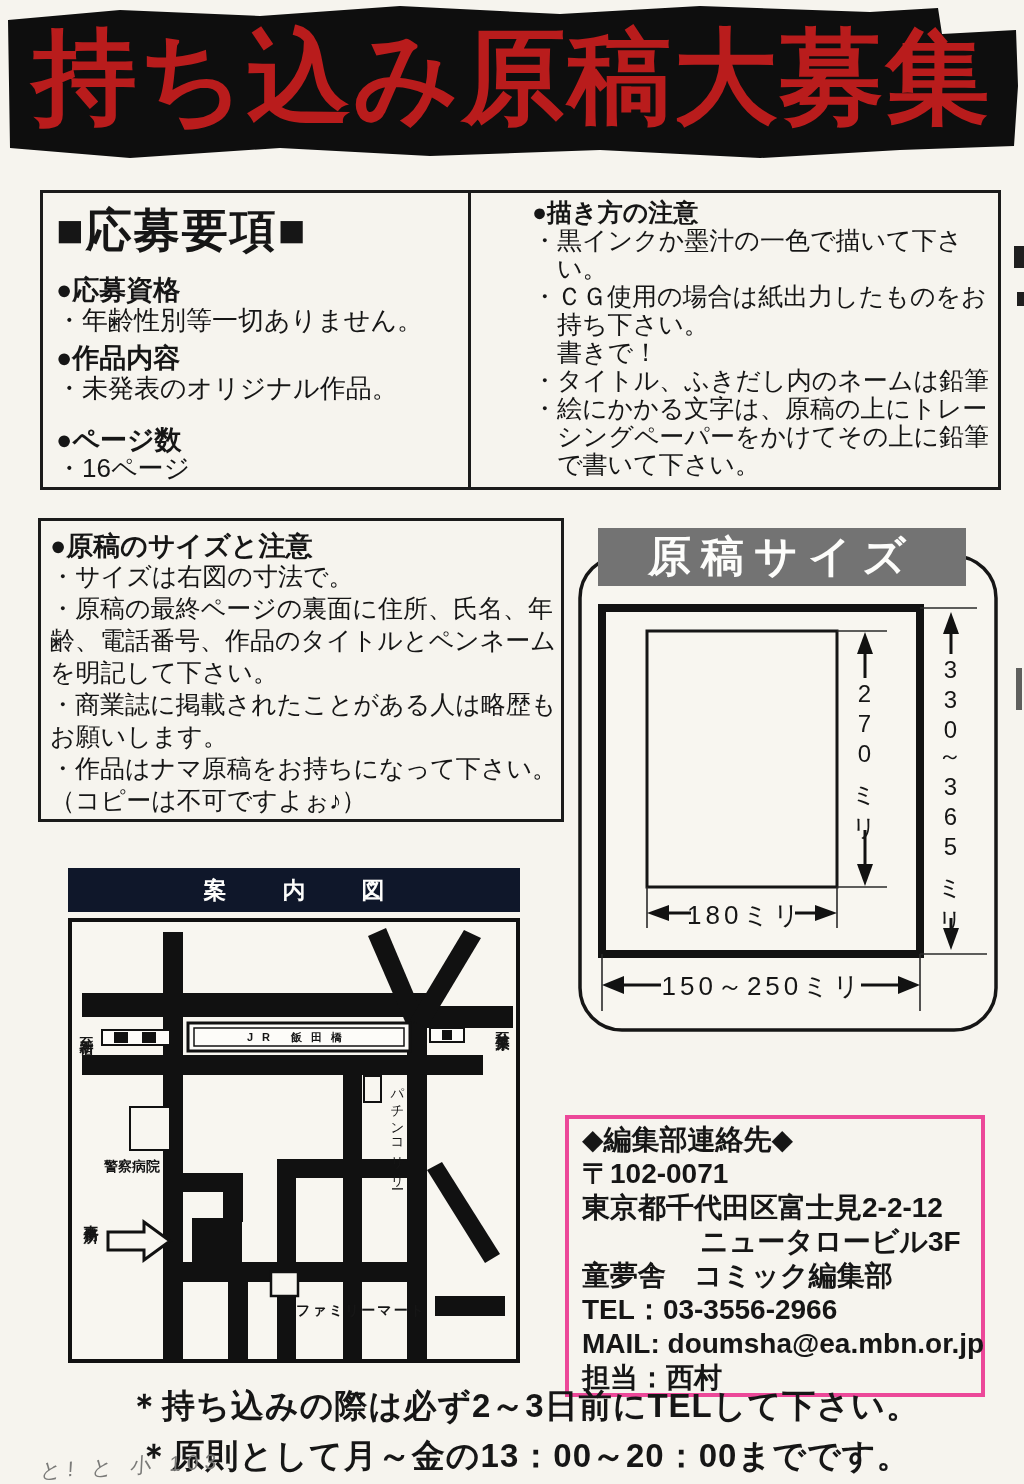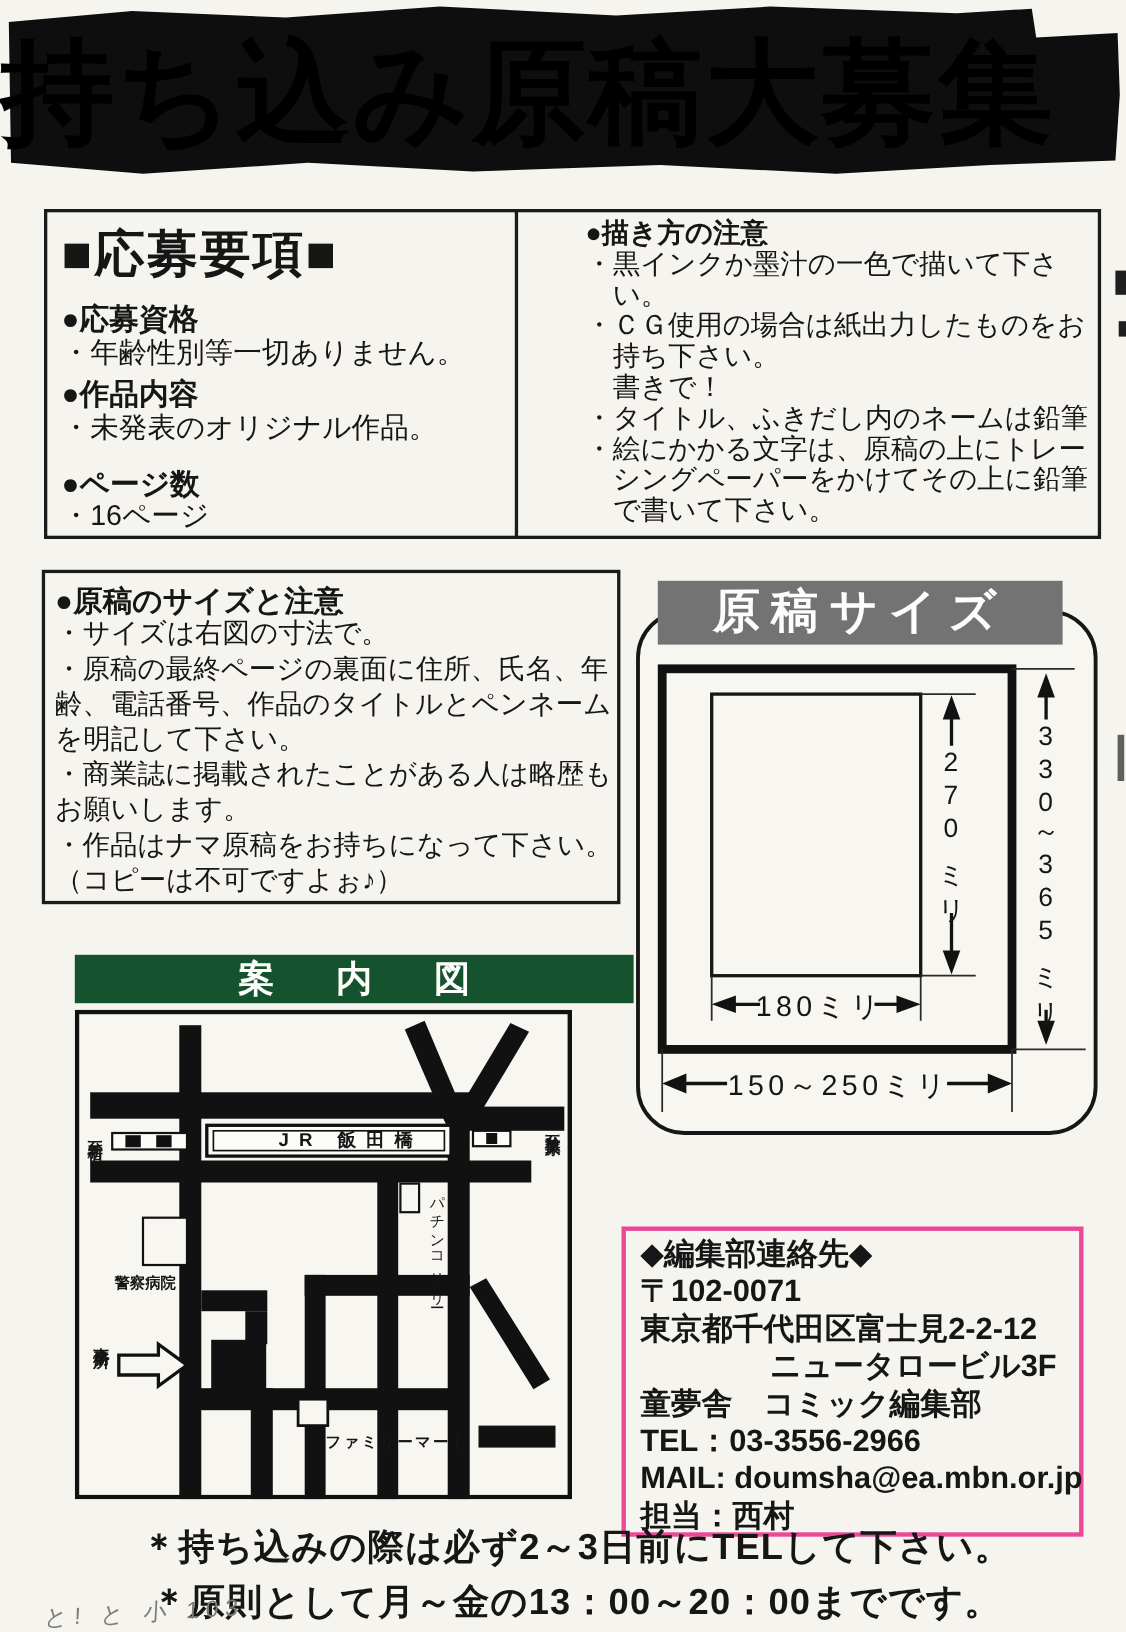--- a/index.html
+++ b/index.html
@@ -6,23 +6,23 @@
   body{
     width:1024px;height:1484px;position:relative;overflow:hidden;
     background:#f6f4ee;
     font-family:"Liberation Sans","DejaVu Sans",sans-serif;
     color:#161616;
   }
   .abs{position:absolute;}
   .b{font-weight:bold;}
   
   .banner-text{
-    left:0;top:26px;width:1024px;height:120px;
-    font-size:104px;font-weight:bold;color:#000000;letter-spacing:2px;
-    line-height:118px;white-space:nowrap;
+    left:0;top:26px;width:1024px;height:120px;text-align:center;
+    font-size:104px;font-weight:bold;color:#b91c1c;letter-spacing:2px;
+    line-height:118px;white-space:nowrap;font-family:Liberation Mono, monospace;
   }
   
   .bigbox{left:40px;top:190px;width:955px;height:294px;border:3px solid #1b1b1b;background:transparent;}
   .vdivider{left:468px;top:190px;width:3px;height:300px;background:#1b1b1b;}
   .g-heading{left:56px;top:200px;font-size:46px;font-weight:bold;letter-spacing:2px;}
   .g-title{font-size:27px;font-weight:bold;white-space:nowrap;}
   .g-item{font-size:26px;white-space:nowrap;}
   .dn-line{font-size:25px;line-height:28px;white-space:nowrap;}
   .dn-cont{padding-left:25px;}
   
@@ -37,29 +37,29 @@
     letter-spacing:10px;white-space:nowrap;
   }
   .vdim{
     position:absolute;writing-mode:vertical-rl;text-orientation:upright;
     font-size:24px;letter-spacing:3px;white-space:nowrap;font-weight:500;
   }
   .hdim{position:absolute;font-size:26px;letter-spacing:4px;white-space:nowrap;text-align:center;font-weight:500;}
   
   .mapwrap{left:68px;top:868px;width:452px;height:495px;}
   .map-header{
-    position:absolute;left:0;top:0;width:508px;height:44px;background:#14532d;
-    color:#fdfdfb;font-size:33px;font-weight:bold;line-height:44px;text-align:center;
+    position:absolute;left:0;top:0;width:452px;height:44px;background:#0f172a;
+    color:#fdfdfb;font-size:23px;font-weight:bold;line-height:44px;text-align:center;
     letter-spacing:56px;padding-left:56px;box-sizing:border-box;white-space:nowrap;
   }
   .map-label{position:absolute;color:#161616;}
   .map-v{writing-mode:vertical-rl;text-orientation:upright;letter-spacing:2px;}
   .station-label{
     left:120px;top:155px;width:222px;height:28px;text-align:center;line-height:28px;
-    font-size:17px;font-weight:bold;letter-spacing:9px;white-space:nowrap;padding-left:20px;
+    font-size:11px;font-weight:bold;letter-spacing:9px;white-space:nowrap;
   }
   
   .contactbox{left:565px;top:1083px;width:420px;height:282px;border:4px solid #ec4899;box-sizing:border-box;padding:4px 0 0 13px;margin-top:32px;}
   .c-line{font-size:28px;line-height:34px;font-weight:bold;white-space:nowrap;}
   .c-indent{padding-left:118px;}
   
   .f-line{left:524px;transform:translateX(-50%);font-size:33px;font-weight:bold;letter-spacing:1px;white-space:nowrap;}
   
   .scribble{color:#7a7a78;font-size:21px;transform:rotate(-3deg) skewX(-6deg);letter-spacing:6px;white-space:nowrap;}
   .edge-mark{background:#1f1f1f;}

